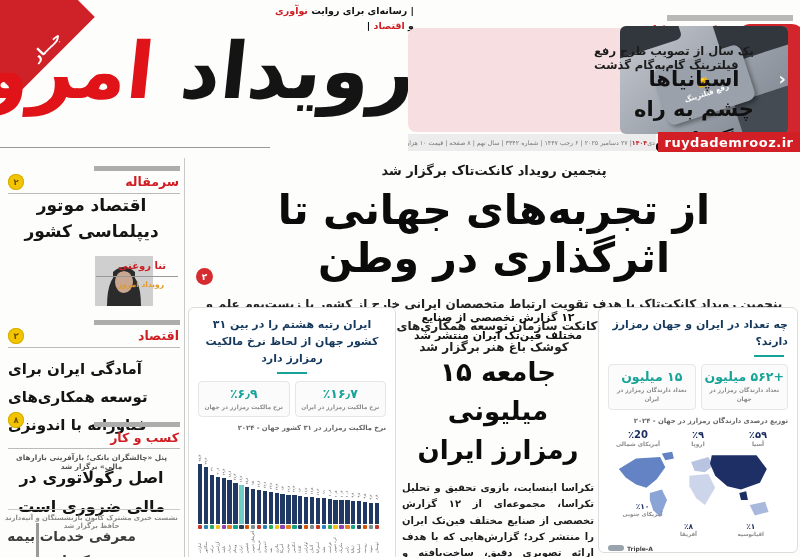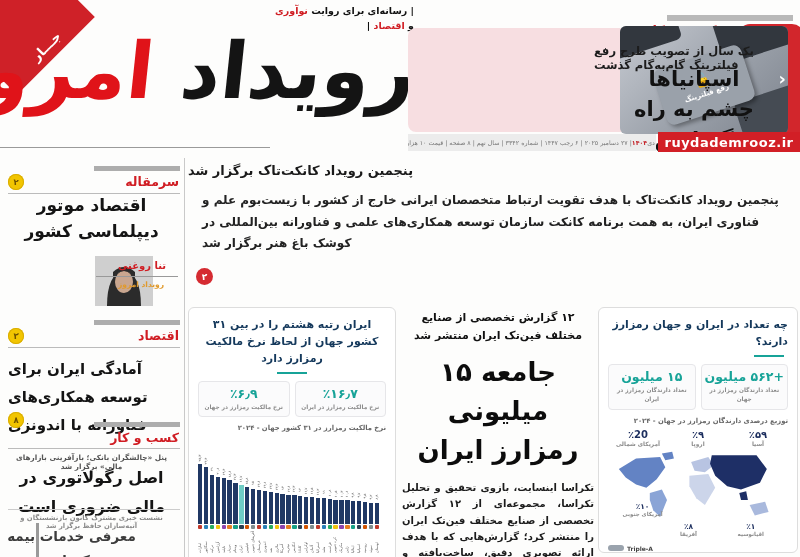--- a/index.html
+++ b/index.html
@@ -59,21 +59,21 @@
   
   .datebar { left:408px; top:134px; width:248px; height:17px; background:#ececec;
     font-size:6.3px; color:#777; display:flex; align-items:center; justify-content:center;
     white-space:nowrap; overflow:hidden; }
   .datebar b { color:#c4242a; }
   .sitebox { left:658px; top:132px; width:142px; height:20px; background:#d21f26;
     color:#fff; font-weight:900; font-size:13px; display:flex; align-items:center;
     justify-content:center; direction:ltr; letter-spacing:.5px; }
 
   
-  .lead { left:188px; top:157px; width:612px; text-align:left; }
+  .lead { left:188px; top:157px; width:612px; text-align:center; }
   .lead-kicker { font-size:13px; font-weight:800; color:#1a1a1a; margin-top:6px; }
   .lead-headline { font-size:41px; font-weight:900; color:#0b0b0b; margin-top:8px;
     letter-spacing:-1px; }
   .lead-sub { font-size:12px; font-weight:700; color:#222; line-height:1.8; margin-top:12px;
     padding:0 14px; }
   .badge { border-radius:50%; background:#d52b31; color:#fff; font-weight:900;
     display:flex; align-items:center; justify-content:center; }
   .lead-badge { left:196px; top:268px; width:17px; height:17px; font-size:9px; }
 
   
@@ -190,20 +190,21 @@
 
   <div class="abs datebar">
     <span>شنبه ۶ دی </span>
       <b>۱۴۰۴</b>
       <span> | ۲۷ دسامبر ۲۰۲۵ | ۶ رجب ۱۴۴۷ | شماره ۳۳۴۲ | سال نهم | ۸ صفحه | قیمت ۱۰ هزار تومان</span>
   </div>
   <div class="abs sitebox">ruydademrooz.ir</div>
 
   <div class="abs lead">
     <div class="lead-kicker">پنجمین رویداد کانکت‌تاک برگزار شد</div>
+    <div class="lead-headline">از تجربه‌های جهانی تا اثرگذاری در وطن</div>
     <div class="lead-sub">پنجمین رویداد کانکت‌تاک با هدف تقویت ارتباط متخصصان ایرانی خارج از کشور با زیست‌بوم علم و فناوری ایران، به همت برنامه کانکت سازمان توسعه همکاری‌های علمی و فناورانه بین‌المللی در کوشک باغ هنر برگزار شد</div>
   </div>
   <div class="abs badge lead-badge">۲</div>
 
   <div class="abs sidebar-divider"></div>
 
   <div class="abs sb" style="top:160px; height:150px;">
     <div class="sb-bar" style="top:6px;"></div>
     <div class="sb-label" style="top:14px;">سرمقاله</div>
     <div class="dot sb-dot" style="left:8px; top:14px;">۲</div>
@@ -234,21 +235,21 @@
     <div class="sb-bar" style="top:2px;"></div>
     <div class="sb-label" style="top:10px;">کسب و کار</div>
     <div class="dot sb-dot" style="left:8px; top:-8px;">۸</div>
     <div class="sb-rule" style="top:28px;"></div>
     <div class="kicker-sm" style="top:33px; font-size:7.3px;">پنل «چالشگران بانکی؛ بازآفرینی بازارهای مالی» برگزار شد</div>
     <div class="sb-headline" style="top:44px; font-size:16px; line-height:1.8;">اصل رگولاتوری در مالی ضروری است</div>
   </div>
 
   <div class="sb4">
     <div style="position:absolute; top:0; left:8px; right:3px; height:1px; background:#ccc;"></div>
-    <div class="kicker-sm" style="top:5px; font-size:6.8px; color:#8a8a8a;">نشست خبری مشترک کانون بازنشستگان و آتیه‌سازان حافظ برگزار شد</div>
+    <div class="kicker-sm" style="top:5px; font-size:6.8px; color:#8a8a8a;">نشست خبری مشترک کانون بازنشستگان و آتیه‌دارند حافظ برگزار شد</div>
     <div class="qbar"></div>
     <div class="sb-headline" style="top:16px; right:44px; left:4px; font-size:13.5px; color:#3c3c3c; line-height:1.75;">
       <div>معرفی خدمات بیمه تکمیلی</div>
 
     </div>
   </div>
 
   <div class="abs card card1">
     <div class="card-title t-center">ایران رتبه هشتم را در بین ۳۱ کشور جهان از لحاظ نرخ مالکیت رمزارز دارد</div>
     <div class="teal-rule"></div>

